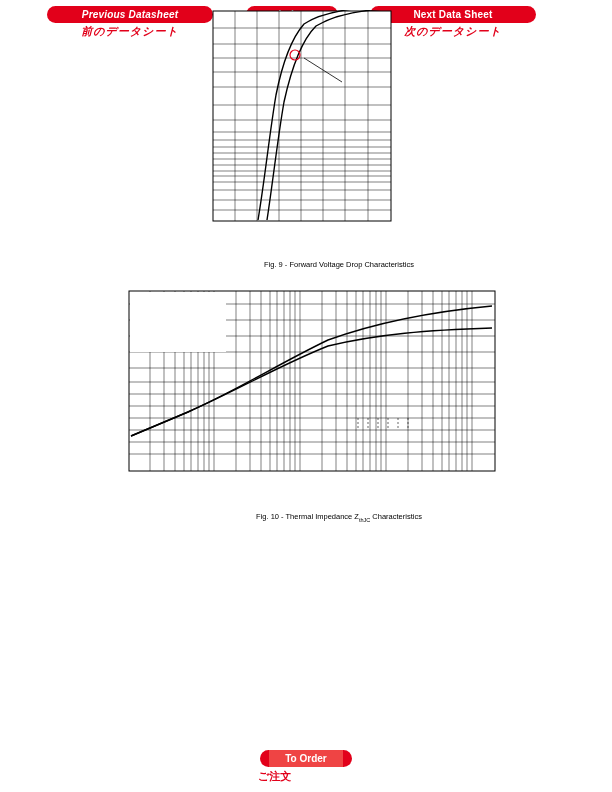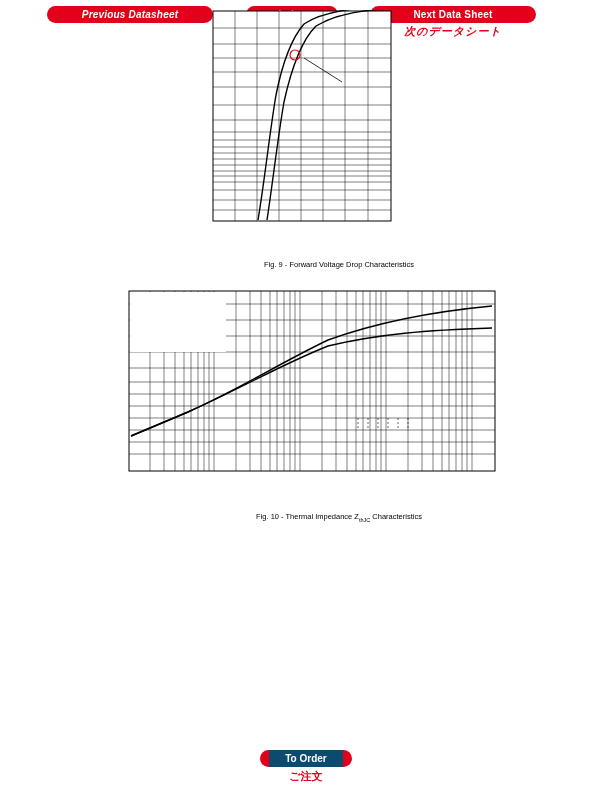--- a/index.html
+++ b/index.html
@@ -71,21 +71,21 @@
   .jp-index { left: 254px; top: 24px; width: 76px; }
   .jp-next { left: 373px; top: 24px; width: 160px; }
 
   
   .order-btn {
     position: absolute;
     left: 268px;
     top: 750px;
     width: 76px;
     height: 17px;
-    background: #0c4a6e;
+    background: #ef4444;
     color: #ffffff;
     font-size: 10px;
     font-weight: bold;
     text-align: center;
     line-height: 17px;
   }
   .order-btn::before,
   .order-btn::after {
     content: "";
     position: absolute;
@@ -95,21 +95,21 @@
     background: #e2001a;
   }
   .order-btn::before { left: -8px; border-radius: 9px 0 0 9px; }
   .order-btn::after { right: -8px; border-radius: 0 9px 9px 0; }
 
   .order-jp {
     position: absolute;
     left: 258px;
     top: 769px;
     width: 96px;
-    text-align: center;
+    text-align: left;
     color: #e2001a;
     font-size: 11px;
     font-weight: bold;
     font-family: "DejaVu Sans", sans-serif;
   }
 
   
   .figure {
     position: absolute;
   }
@@ -132,20 +132,21 @@
     font-size: 5.5px;
     vertical-align: sub;
   }
 </style>
 </head>
 <body>
 
 <div class="nav-bar">
 
   <div class="nav-btn nav-prev">Previous Datasheet</div>
+  <div class="nav-jp jp-prev">前のデータシート</div>
 
   <div class="nav-btn nav-index">Index</div>
   <div class="nav-jp jp-index">目次</div>
 
   <div class="nav-btn nav-next">Next Data Sheet</div>
   <div class="nav-jp jp-next">次のデータシート</div>
 </div>
 
 <div class="figure fig1">
   <svg class="plot-svg" width="180" height="212" viewBox="0 0 180 212">

